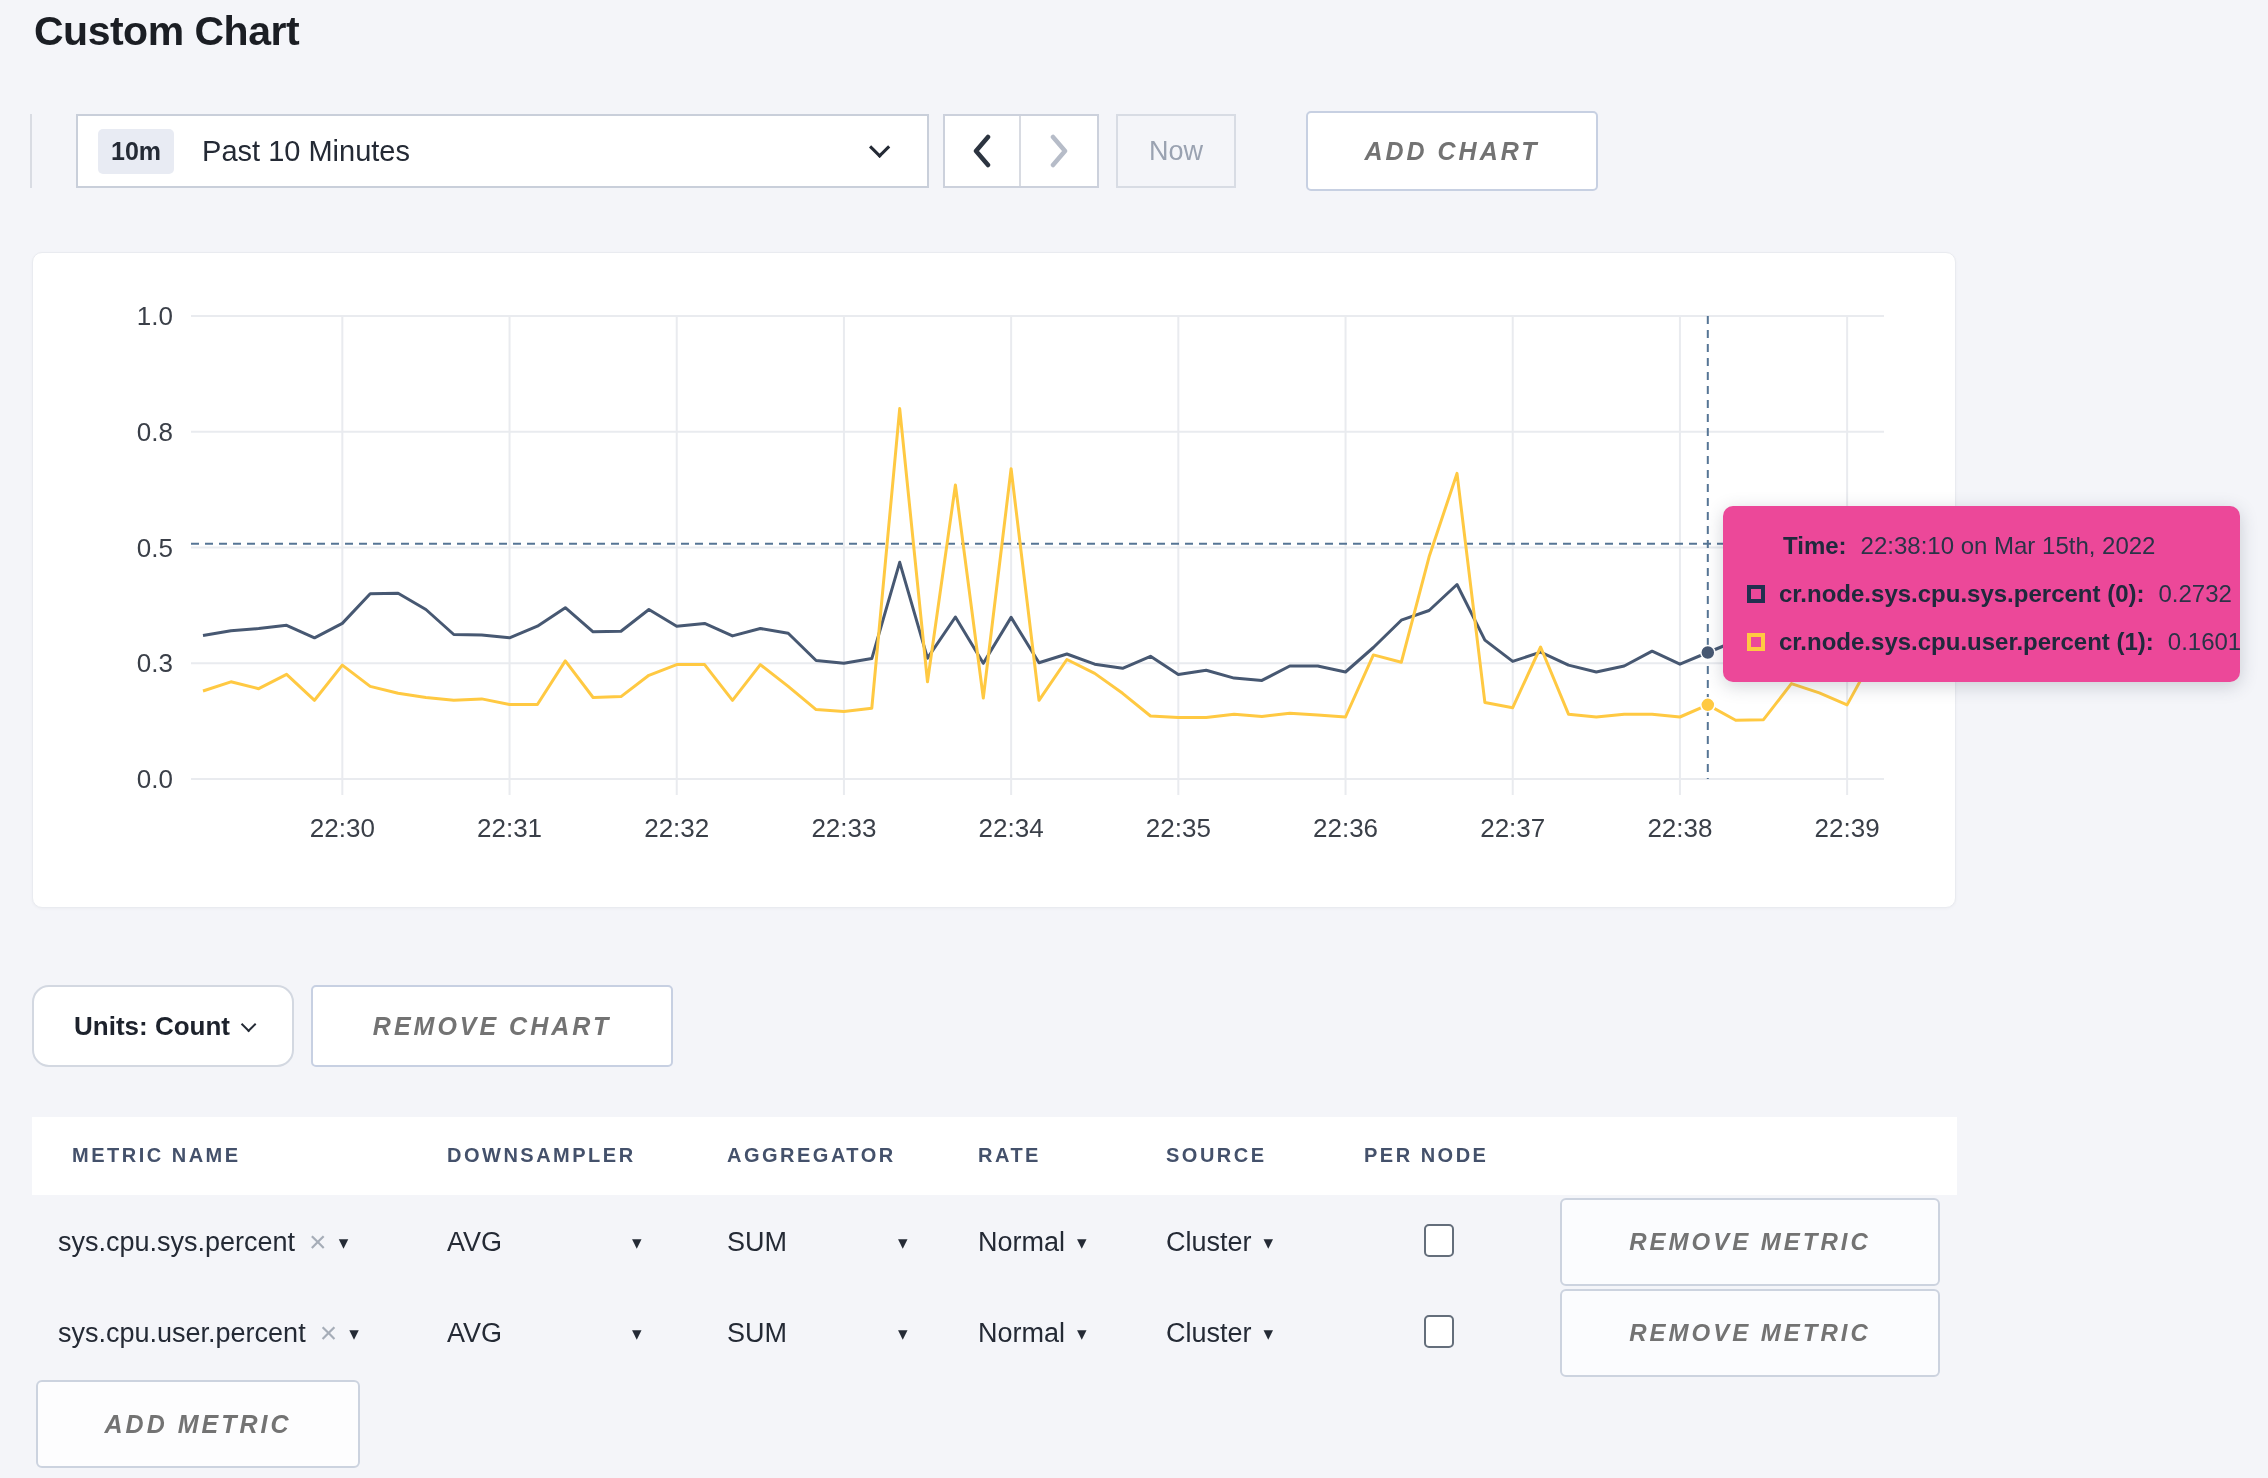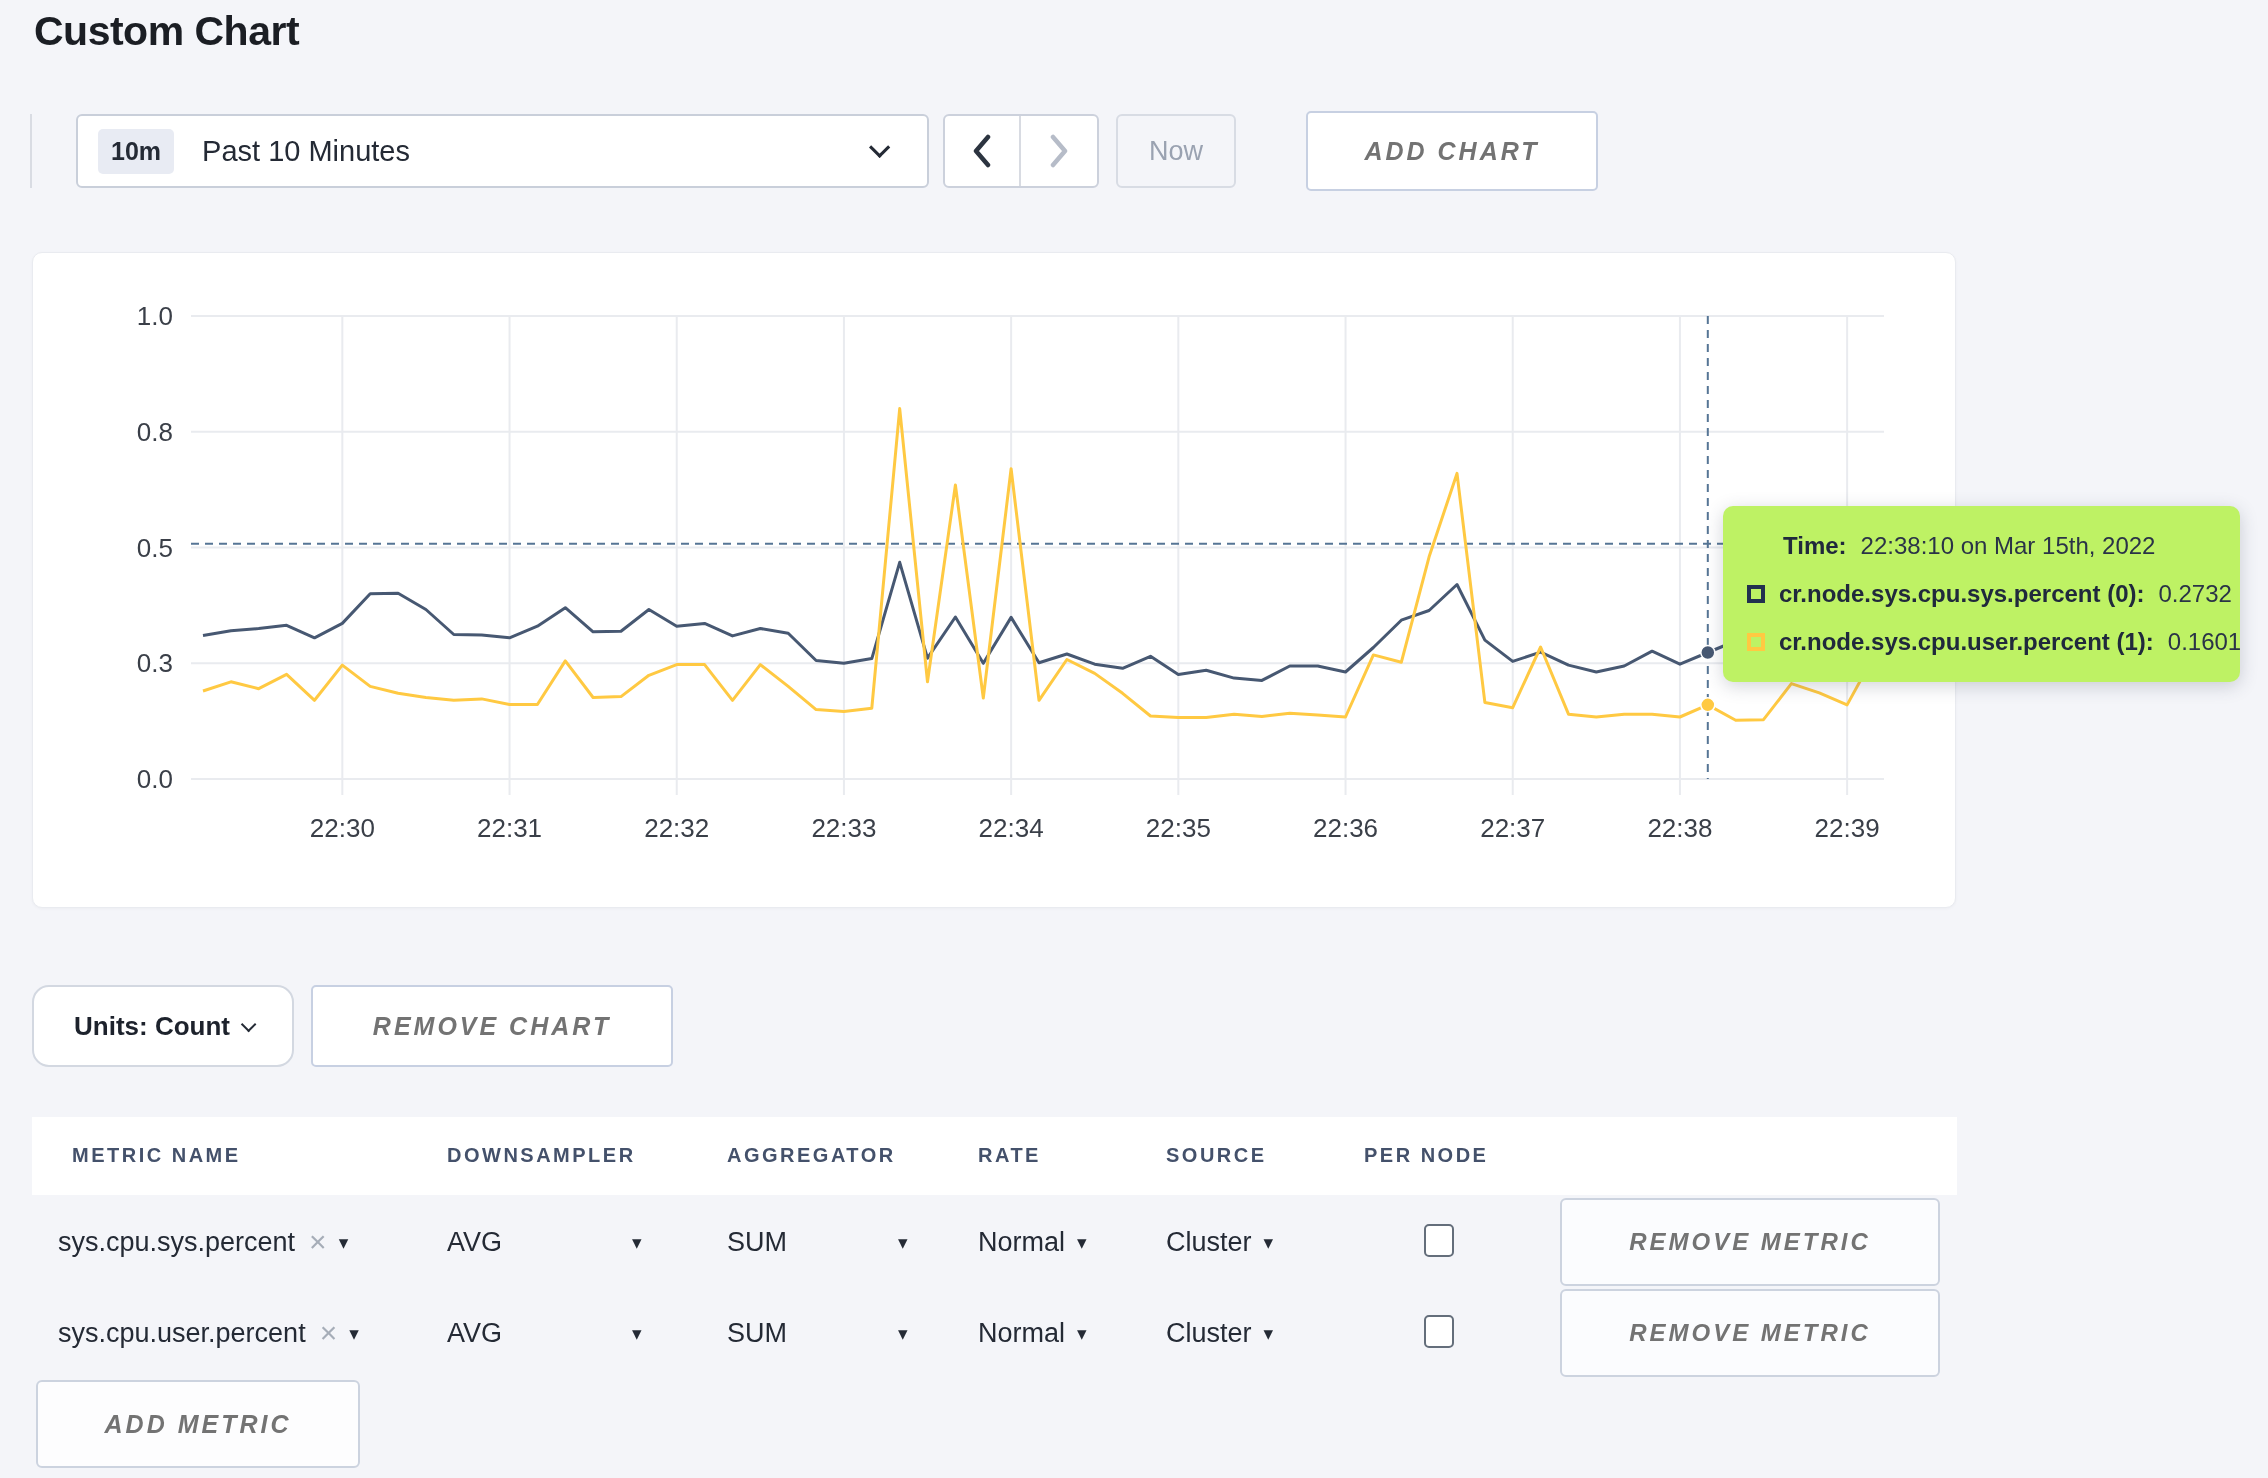--- a/index.html
+++ b/index.html
@@ -3,40 +3,40 @@
 <meta charset="utf-8">
 <style>
   * { margin:0; padding:0; box-sizing:border-box; }
   html,body { width:2268px; height:1478px; }
   body { font-family:"Liberation Sans", sans-serif; background:#f4f5f9; position:relative; overflow:hidden; color:#242a35; }
   .abs { position:absolute; }
 
   
   #page-title { left:34px; top:8px; font-size:41px; font-weight:600; color:#1b1e24; letter-spacing:-0.5px; }
   #toolbar-divider { left:30px; top:114px; width:2px; height:74px; background:#d9dce3; }
-  .ctl { height:74px; top:114px; border-radius:6px; display:flex; align-items:center; }
+  .ctl { height:74px; top:114px; border-radius:0; display:flex; align-items:center; }
   #time-select { left:76px; width:853px; background:#fff; border:2px solid #c9cfda; cursor:pointer; }
   #time-badge { margin-left:20px; background:#e8ebf3; border-radius:5px; padding:8px 13px; font-size:25px; font-weight:700; color:#242a35; }
   #time-label { margin-left:28px; font-size:29px; font-weight:500; color:#242a35; }
   .chev { width:15px; height:15px; border-right:3px solid #242a35; border-bottom:3px solid #242a35; transform:rotate(45deg) translateY(-3px); }
   #time-chev { position:absolute; right:42px; top:26px; }
   #pager { left:943px; width:156px; background:#fff; border:2px solid #ccd1dc; }
   .pager-half { width:50%; height:100%; display:flex; align-items:center; justify-content:center; cursor:pointer; }
   #pager-prev { border-right:2px solid #d8dbe2; }
   #now-button { left:1116px; width:120px; border:2px solid #d8dce4; justify-content:center; font-size:27px; color:#9aa2b1; cursor:pointer;text-align:right; }
   .blue-btn { background:#fff; border:2px solid #c7d0e2; border-radius:5px; color:#737373; font-weight:700; letter-spacing:3px; display:flex; align-items:center; justify-content:center; cursor:pointer;font-style:italic; }
   #add-chart-button { left:1306px; top:111px; width:292px; height:80px; font-size:25px; }
 
   
   #chart-card { left:32px; top:252px; width:1924px; height:656px; background:#fff; border:1px solid #e9ebf0; border-radius:10px; box-shadow:0 1px 3px rgba(40,50,70,.04); }
   #chart-svg { position:absolute; left:0; top:0; }
   .ytick, .xtick { font-family:"Liberation Sans",sans-serif; font-size:26px; fill:#3a3f48; }
 
   
-  #chart-tooltip { left:1723px; top:506px; width:517px; height:176px; background:#bef264; border-radius:10px; box-shadow:0 4px 18px rgba(50,60,80,.22); padding-top:16px; z-index:5; }
+  #chart-tooltip { left:1723px; top:506px; width:517px; height:176px; background:#ec4899; border-radius:10px; box-shadow:0 4px 18px rgba(50,60,80,.22); padding-top:16px; z-index:5; }
   .tt-row { display:flex; align-items:center; height:48px; padding:0 24px; }
   .tt-swatch { width:18px; height:18px; border:4px solid #22304f; margin-right:14px; flex:none; }
   .tt-swatch.yellow { border-color:#ffc942; }
   .tt-spacer { width:36px; flex:none; }
   .tt-lbl { font-weight:700; font-size:24px; color:#20293c; white-space:nowrap; }
   .tt-val { margin-left:14px; font-size:24px; color:#2a3347; }
 
   
   #units-button { left:32px; top:985px; width:262px; height:82px; background:#fff; border:2px solid #d3d8e1; border-radius:17px; display:flex; align-items:center; justify-content:center; gap:11px; font-size:26px; font-weight:700; color:#1d222c; cursor:pointer; }
   #units-button .chev { width:11px; height:11px; border-width:2.5px; }

